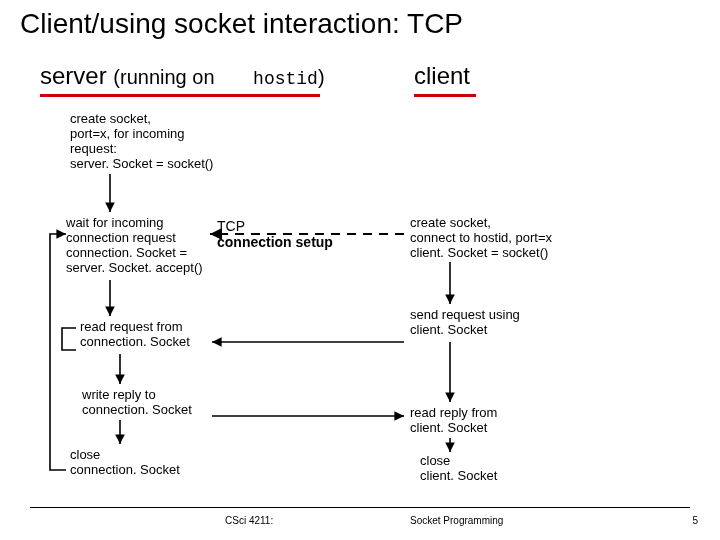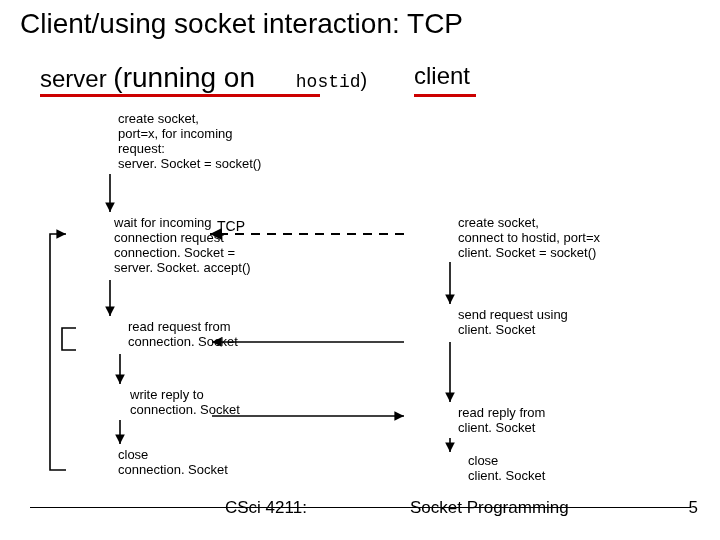--- a/index.html
+++ b/index.html
@@ -29,33 +29,32 @@
     position: absolute;
     height: 3px;
     background: #c00;
   }
   .mono { font-family: "Courier New", monospace; font-size: 18px; margin-left: 33px; }
   .block {
     position: absolute;
     font-family: Arial, Helvetica, sans-serif;
     font-size: 13px;
     line-height: 1.15;
-    margin-left: 48px;
   }
   .tcp-label {
     position: absolute;
     font-family: Arial, Helvetica, sans-serif;
     font-size: 14px;
     text-align: left;
   }
   .footer {
     position: absolute;
-    bottom: 22px;
+    bottom: 14px;
     font-family: Arial, Helvetica, sans-serif;
-    font-size: 17px;
+    font-size: 10px;
   }
   .footer-rule {
     position: absolute;
     left: 30px;
     right: 30px;
     height: 1px;
     background: #000;
     bottom: 32px;
   }
   svg.overlay {
@@ -64,21 +63,21 @@
     width: 720px; height: 540px;
     pointer-events: none;
   }
 </style>
 </head>
 <body>
 
 <div class="slide-title">Client/using socket interaction: TCP</div>
 
 <div class="server-head">
-  <span>server </span><span style="font-size:28px">(running on </span><span class="mono">hostid</span><span style="font-size:20px">)</span>
+  <span>server </span><span style="font-size:20px">(running on </span><span class="mono">hostid</span><span style="font-size:20px">)</span>
 </div>
 <div class="client-head">client</div>
 
 <div class="underline-red" style="top:94px;left:40px;width:280px"></div>
 <div class="underline-red" style="top:94px;left:414px;width:62px"></div>
 
 <div class="block" style="top:112px;left:70px;white-space:pre">create socket,
 port=x, for incoming
 request:
 server. Socket = socket()</div>
@@ -98,20 +97,21 @@
 client. Socket = socket()</div>
 <div class="block" style="top:308px;left:410px;white-space:pre">send request using
 client. Socket</div>
 <div class="block" style="top:406px;left:410px;white-space:pre">read reply from
 client. Socket</div>
 <div class="block" style="top:454px;left:420px;white-space:pre">close
 client. Socket</div>
 
 <div class="tcp-label" style="top:218px;left:217px;width:180px">
   <span>TCP</span><br>
+  <b>connection setup</b>
 </div>
 
 <svg class="overlay">
   <defs>
     <marker id="ah" markerWidth="8" markerHeight="8" refX="6" refY="3" orient="auto">
       <path d="M0,0 L6,3 L0,6 Z" fill="#000"></path>
     </marker>
   </defs>
 
   <line x1="110" y1="174" x2="110" y2="212" stroke="#000" stroke-width="1.6" marker-end="url(#ah)"></line>

